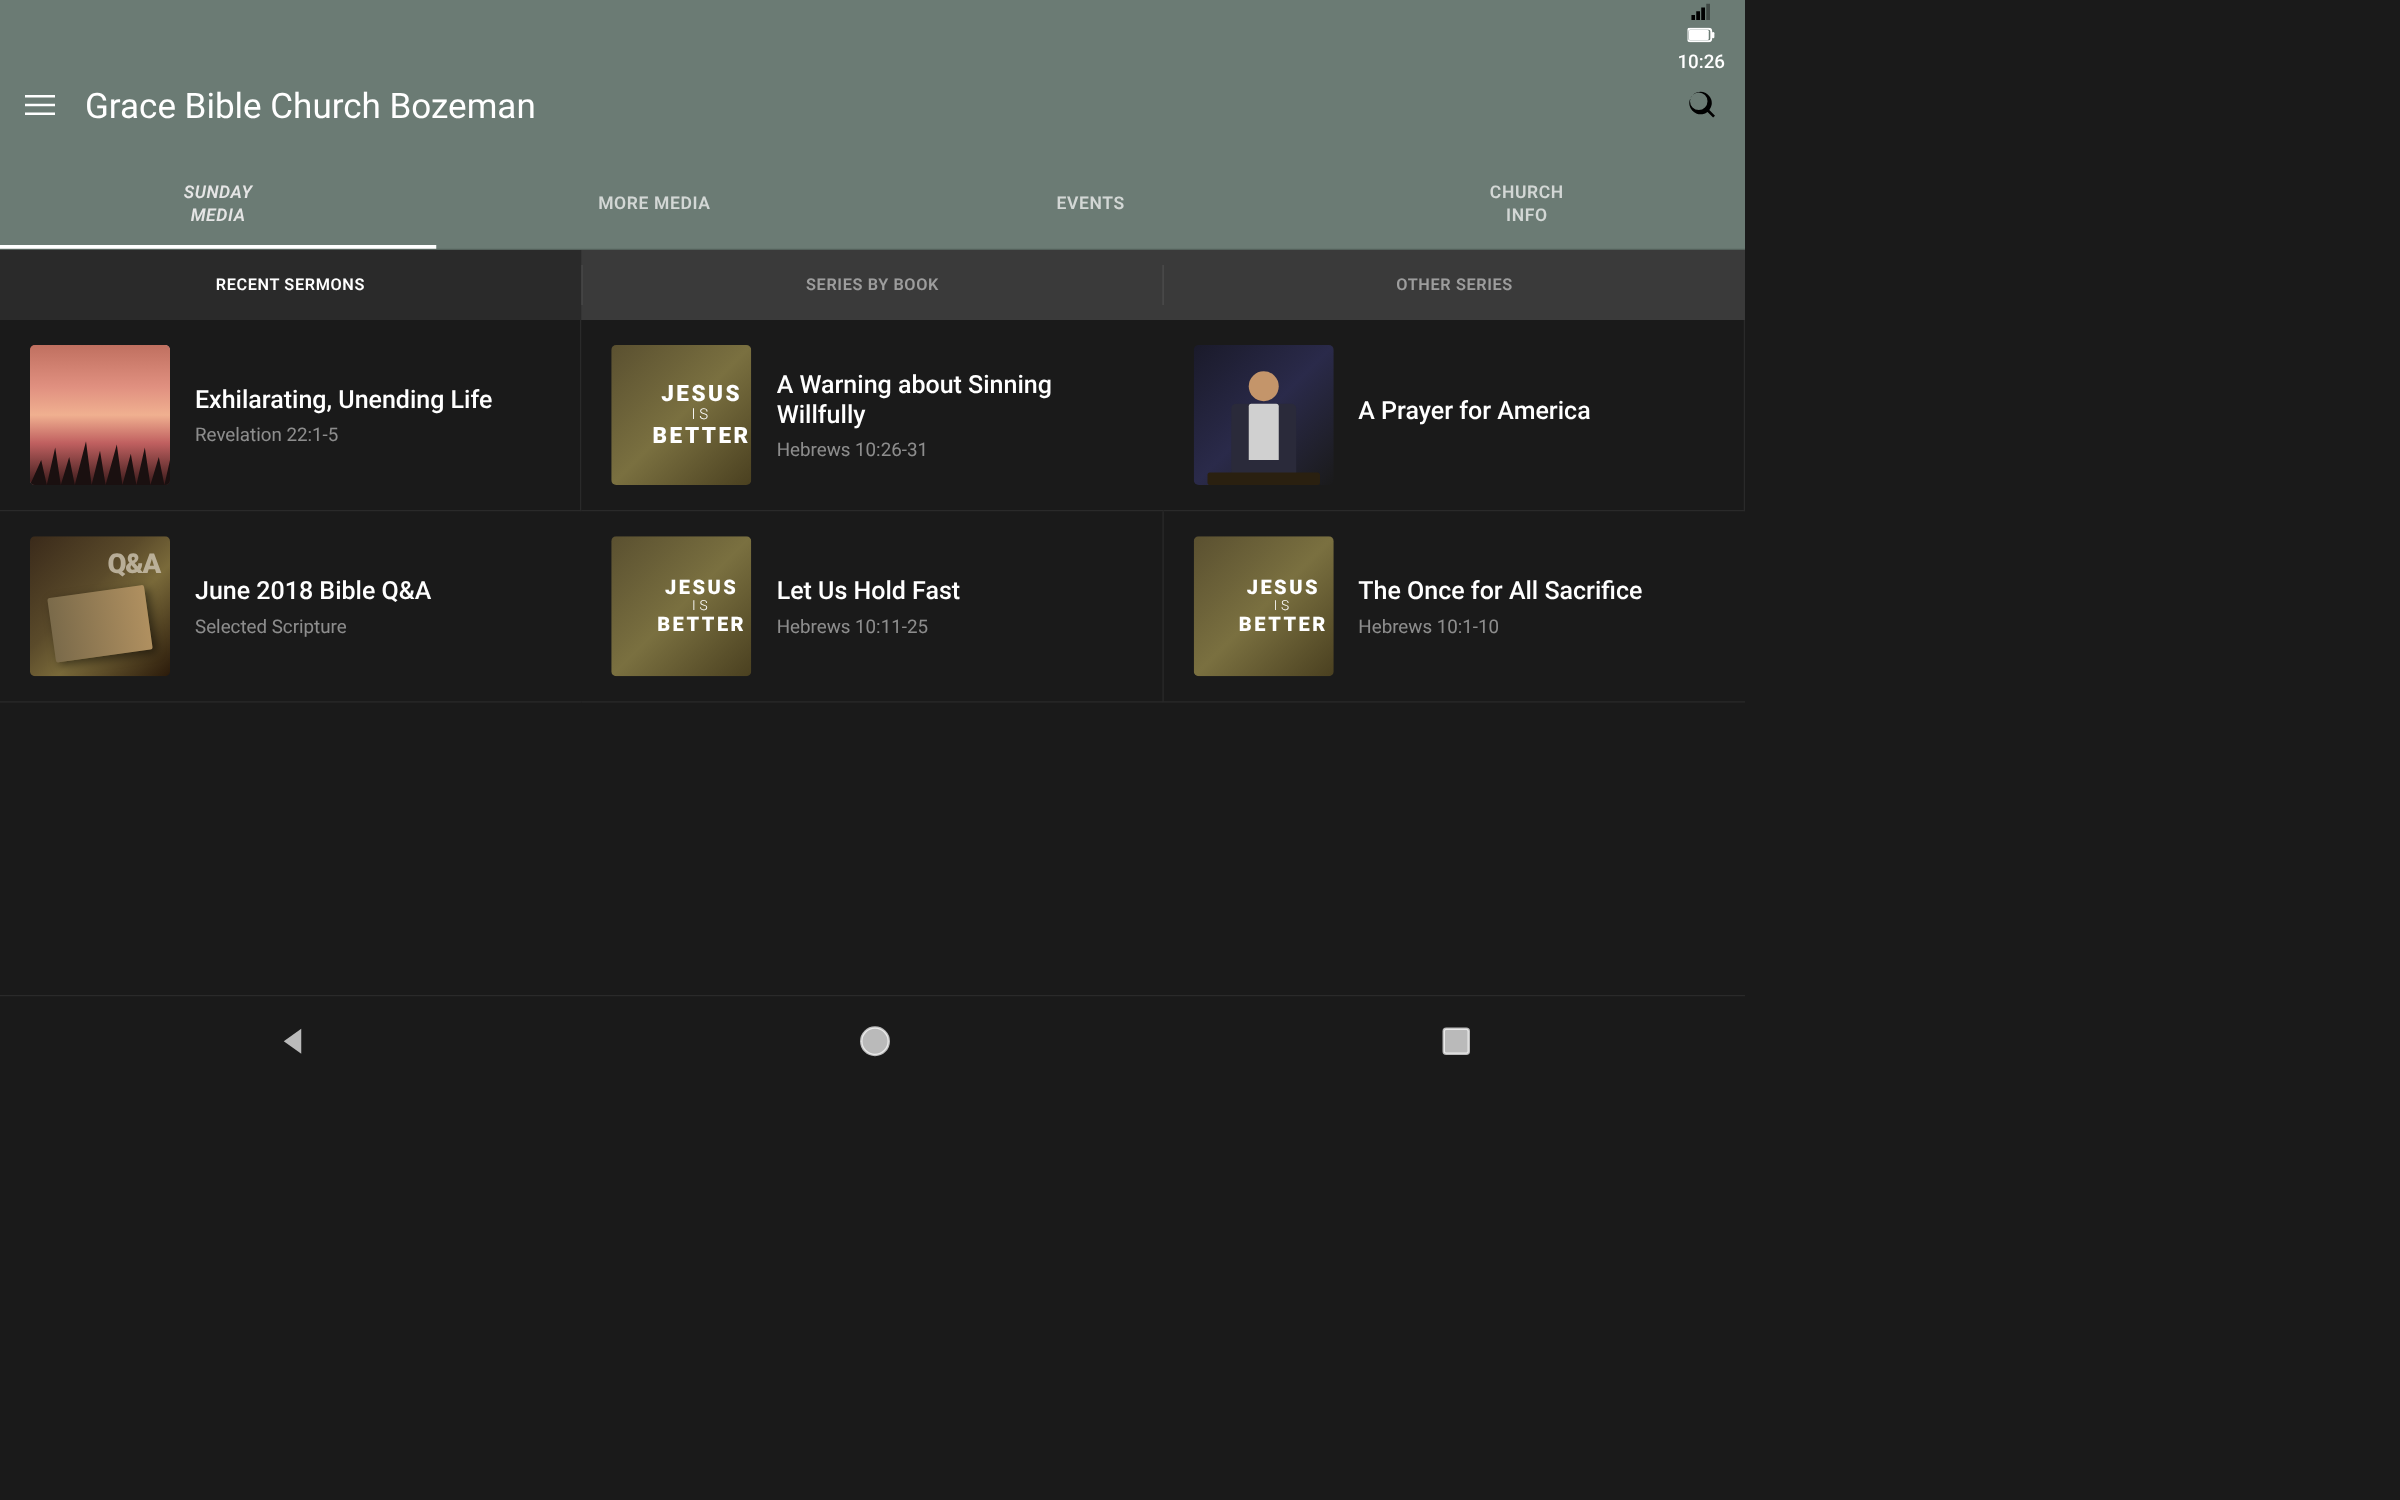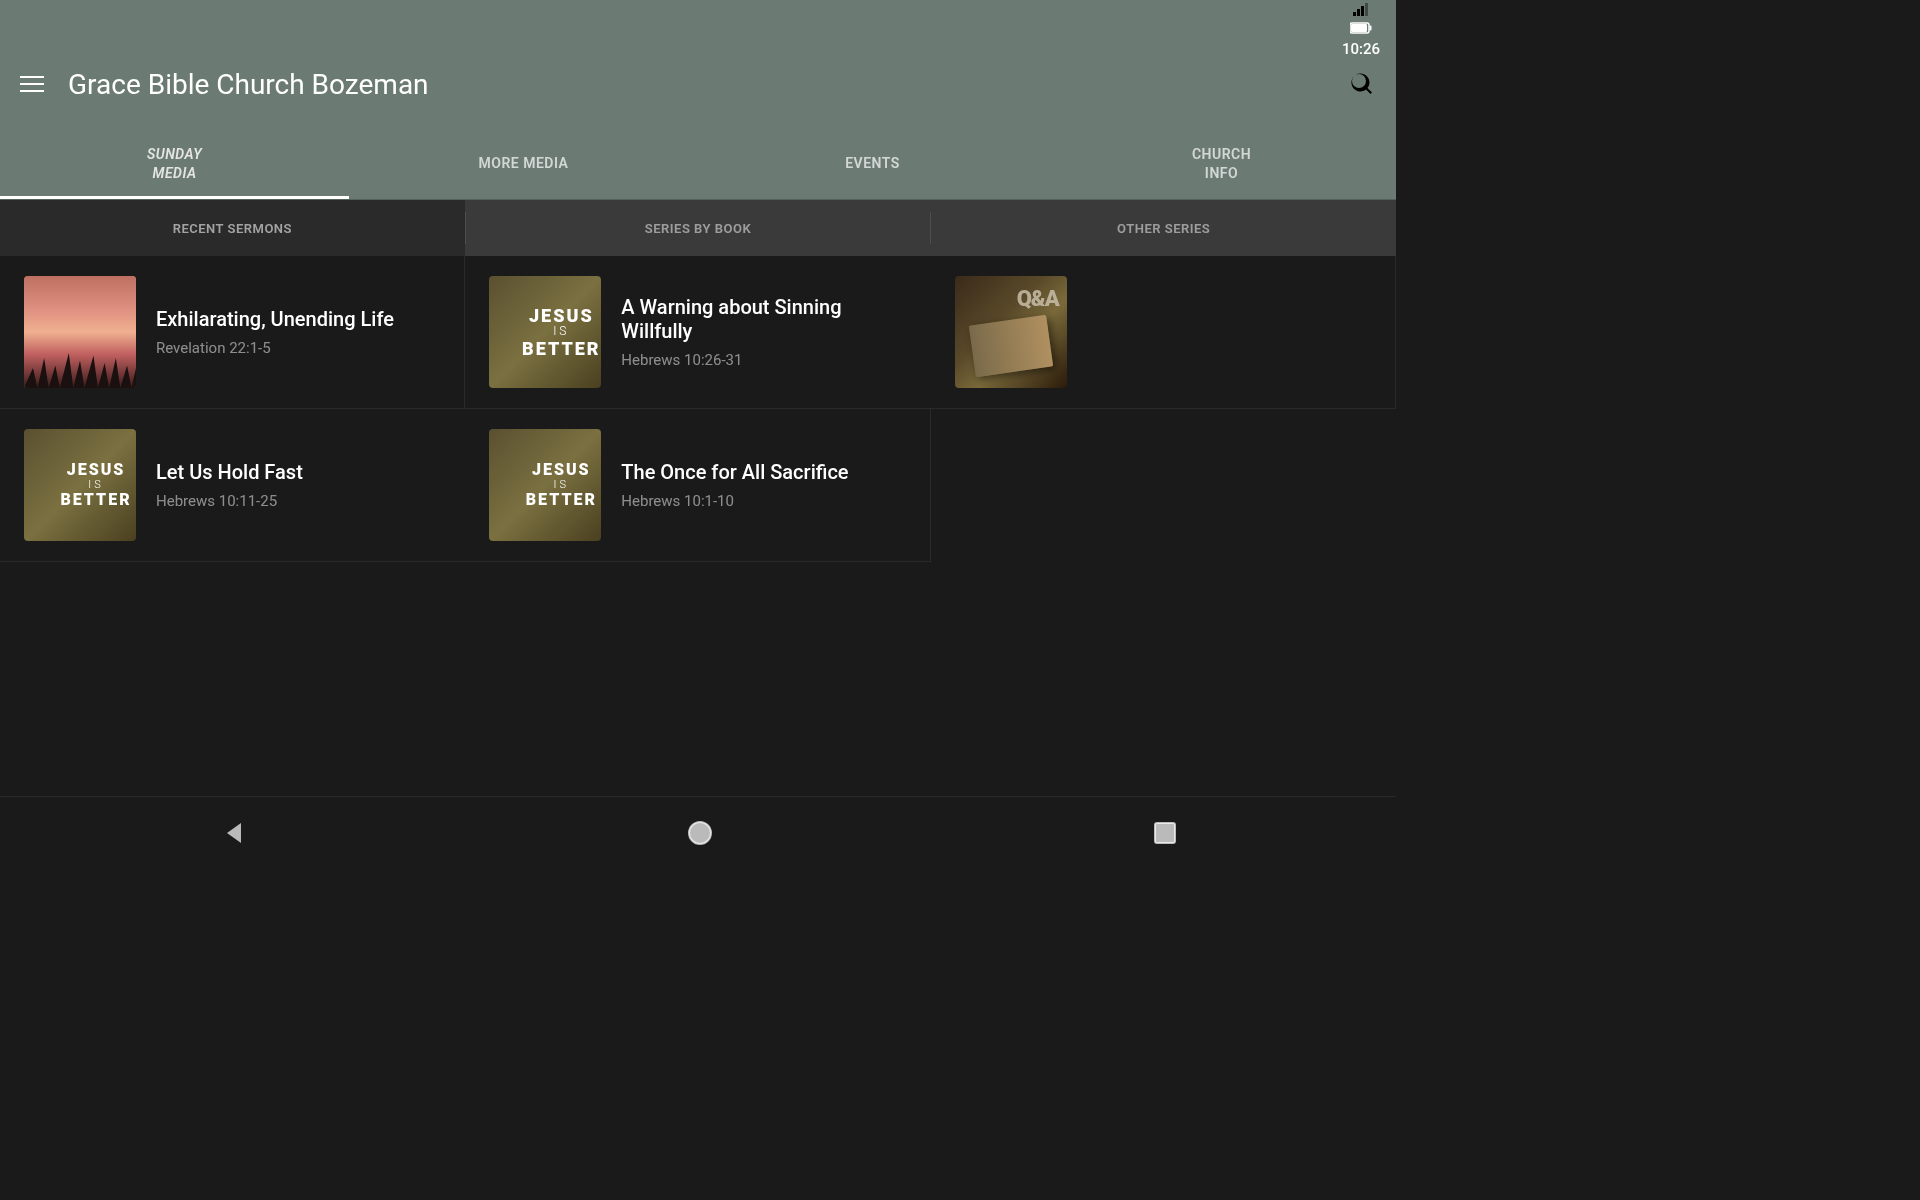--- a/index.html
+++ b/index.html
@@ -119,21 +119,21 @@
       justify-content: center;
       color: rgba(255,255,255,0.5);
       font-size: 13px;
       font-weight: 600;
       letter-spacing: 0.5px;
       text-transform: uppercase;
       cursor: pointer;
       position: relative;
     }
     .sub-tab-item.active {
-      color: #a3a3a3;
+      color: #ffffff;
       background: #2a2a2a;
     }
     .sub-tab-item.active::after {
       content: '';
       position: absolute;
       bottom: 0;
       left: 0;
       right: 0;
       height: 2px;
       background: transparent;
@@ -384,28 +384,50 @@
           <span style="font-size:18px;font-weight:900;display:block;letter-spacing:2px;">BETTER</span>
         </div>
       </div>
     </div>
     <div class="sermon-info">
       <div class="sermon-title">A Warning about Sinning Willfully</div>
       <div class="sermon-scripture">Hebrews 10:26-31</div>
     </div>
   </div>
 
+  <div class="sermon-item">
+    <div class="sermon-thumbnail">
+      <div class="thumb-pastor" style="background:linear-gradient(135deg,#1a1a2a 0%,#2a2a4a 50%,#1a1a1a 100%);width:100%;height:100%;position:relative;overflow:hidden;">
+
+        <div style="position:absolute;bottom:0;left:50%;transform:translateX(-50%);display:flex;flex-direction:column;align-items:center;">
+          <div style="width:24px;height:24px;border-radius:50%;background:#c4956a;margin-bottom:2px;"></div>
+          <div style="width:52px;height:65px;background:#2a2a3a;border-radius:4px 4px 0 0;position:relative;">
+            <div style="width:24px;height:45px;background:#d0d0d0;position:absolute;top:0;left:50%;transform:translateX(-50%);border-radius:2px 2px 0 0;"></div>
+          </div>
+        </div>
+        <div style="position:absolute;bottom:0;left:50%;transform:translateX(-50%);width:90px;height:10px;background:#2a2010;border-radius:2px;"></div>
+      </div>
+    </div>
+    <div class="sermon-info">
+      <div class="sermon-title">A Prayer for America</div>
+      <div class="sermon-scripture"></div>
+    </div>
+  </div>
 
   <div class="sermon-item">
     <div class="sermon-thumbnail">
       <div class="thumb-qa">
 
         <div style="position:absolute;bottom:16px;left:50%;transform:translateX(-50%) rotate(-8deg);width:78px;height:52px;background:linear-gradient(to right,#7a6a4a,#b09060);border-radius:2px;box-shadow:3px 3px 8px rgba(0,0,0,0.5);"></div>
         <div style="position:absolute;top:10px;right:8px;font-size:22px;font-weight:900;color:rgba(200,190,170,0.85);letter-spacing:-1px;">Q&amp;A</div>
       </div>
+    </div>
+    <div class="sermon-info">
+      <div class="sermon-title">June 2018 Bible Q&amp;A</div>
+      <div class="sermon-scripture">Selected Scripture</div>
     </div>
   </div>
 
   <div class="sermon-item">
     <div class="sermon-thumbnail">
       <div class="thumb-jesus-better" style="background:linear-gradient(135deg,#5a5030 0%,#7a7040 50%,#4a4020 100%);width:100%;height:100%;display:flex;align-items:center;justify-content:center;">
         <div class="jesus-text">
           <span style="font-size:16px;font-weight:900;display:block;letter-spacing:2px;color:white;">JESUS</span>
           <span style="font-size:11px;font-weight:300;display:block;letter-spacing:3px;color:white;">IS</span>
           <span style="font-size:16px;font-weight:900;display:block;letter-spacing:2px;color:white;">BETTER</span>

